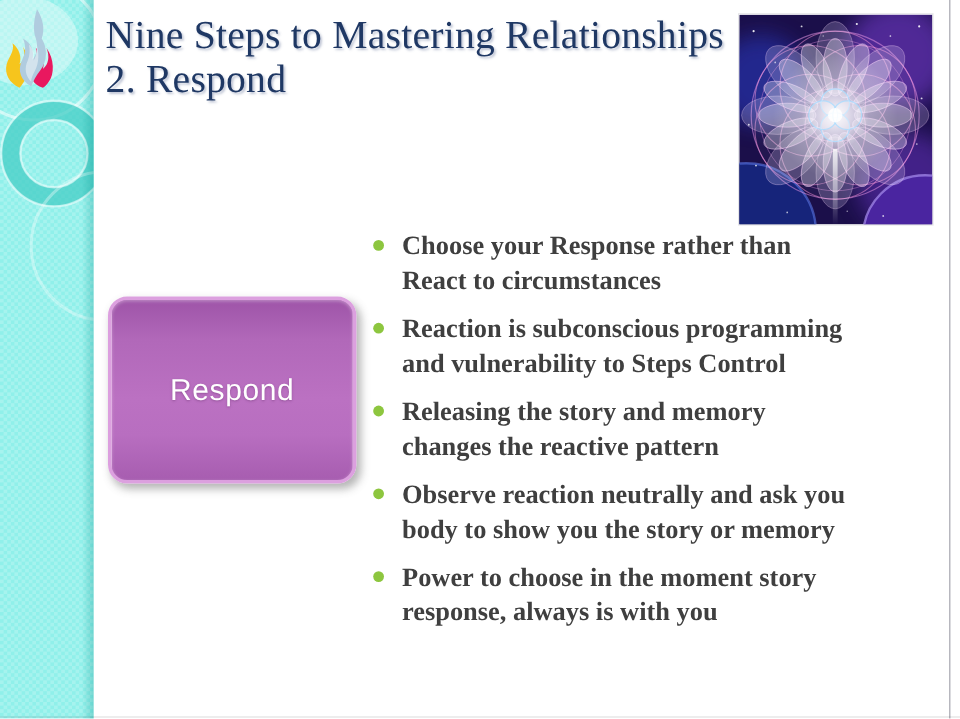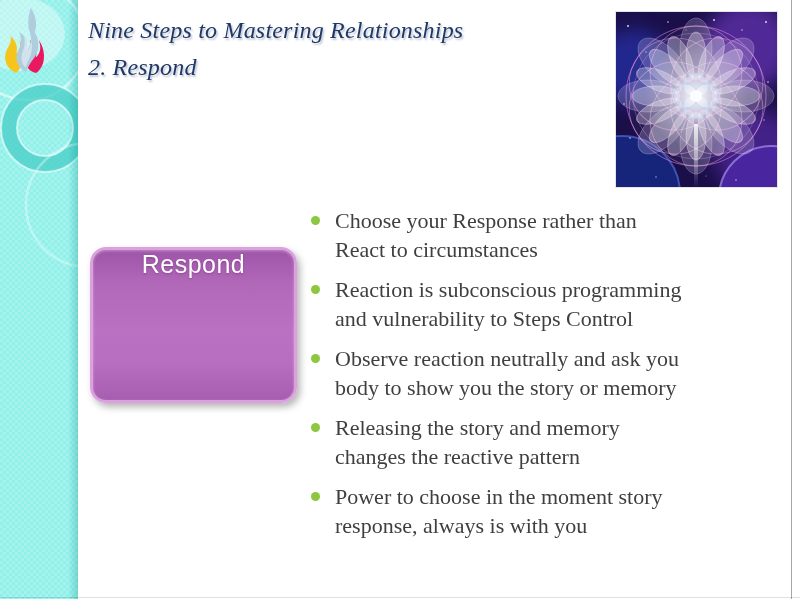--- a/index.html
+++ b/index.html
@@ -12,39 +12,39 @@
       linear-gradient(45deg, rgba(255,255,255,.20) 25%, transparent 25%, transparent 75%, rgba(255,255,255,.20) 75%),
       linear-gradient(45deg, rgba(255,255,255,.20) 25%, transparent 25%, transparent 75%, rgba(255,255,255,.20) 75%);
     background-size:6px 6px;background-position:0 0,3px 3px;}
   .sidebar::after{content:"";position:absolute;top:0;right:0;width:10px;height:100%;
     background:linear-gradient(to right, rgba(0,150,145,0), rgba(0,140,135,.28));}
   .sidebar svg{position:absolute;left:0;top:0;}
   .flame{position:absolute;left:4px;top:521px;width:52px;height:74px;}
 
   
   .title{position:absolute;left:88px;top:12px;width:700px;color:#1F3864;
-    font-size:24px;line-height:37px;letter-spacing:.2px;
-    text-shadow:1.5px 1.5px 2px rgba(110,125,160,.45);font-style:italic;}
+    font-size:33px;line-height:37px;letter-spacing:.2px;
+    text-shadow:1.5px 1.5px 2px rgba(110,125,160,.45);}
 
   
   .mandala{position:absolute;left:616px;top:12px;width:161px;height:175px;overflow:hidden;
     box-shadow:0 0 0 1px rgba(180,180,190,.35);}
   .mandala svg{display:block;}
 
   
   .respond-shape{position:absolute;left:90px;top:247px;width:201px;height:150px;
     border:3px solid #DCA0DF;border-radius:16px;cursor:pointer;
     background:linear-gradient(to bottom,#9E54A8 0%,#B168B9 22%,#BB71C2 55%,#B86EC0 75%,#A75DB0 100%);
     box-shadow:3px 4px 7px rgba(90,90,90,.45), inset 0 1px 3px rgba(255,255,255,.35);
-    display:flex;align-items:flex-start;justify-content:center;}
+    display:flex;align-items:center;justify-content:center;}
   .respond-shape span{color:#ffffff;font-family:"Liberation Sans",sans-serif;
     font-size:25px;letter-spacing:.5px;text-shadow:0 1px 2px rgba(90,40,95,.4);}
 
   
-  .bullets{position:absolute;left:306px;top:206px;width:484px;margin:0;padding:0;list-style:none;}
+  .bullets{position:absolute;left:306px;top:190px;width:484px;margin:0;padding:0;list-style:none;font-weight:bold;}
   .bullet-item{position:relative;padding-left:29px;margin-bottom:11px;
     font-size:22px;line-height:29px;color:#3F3F3F;}
   .bullet-item .dot{position:absolute;left:5px;top:10px;width:9px;height:9px;border-radius:50%;
     background:#8DC63F;}
   .bullet-item .bullet-text{white-space:pre-line;}
 
   
   .edge-right{position:absolute;left:791px;top:0;width:1px;height:599px;background:#a6a6ae;}
   .edge-bottom{position:absolute;left:0;top:597px;width:800px;height:1px;background:rgba(0,0,0,.12);}
 </style>
@@ -186,28 +186,28 @@
     </li>
 
     <li class="bullet-item">
       <span class="dot"></span>
       <span class="bullet-text">Reaction is subconscious programming
 and vulnerability to Steps Control</span>
     </li>
 
     <li class="bullet-item">
       <span class="dot"></span>
+      <span class="bullet-text">Releasing the story and memory
+changes the reactive pattern</span>
+    </li>
+
+    <li class="bullet-item">
+      <span class="dot"></span>
       <span class="bullet-text">Observe reaction neutrally and ask you
 body to show you the story or memory</span>
-    </li>
-
-    <li class="bullet-item">
-      <span class="dot"></span>
-      <span class="bullet-text">Releasing the story and memory
-changes the reactive pattern</span>
     </li>
 
     <li class="bullet-item">
       <span class="dot"></span>
       <span class="bullet-text">Power to choose in the moment story
 response, always is with you</span>
     </li>
   </ul>
 
   <div class="edge-right"></div>

